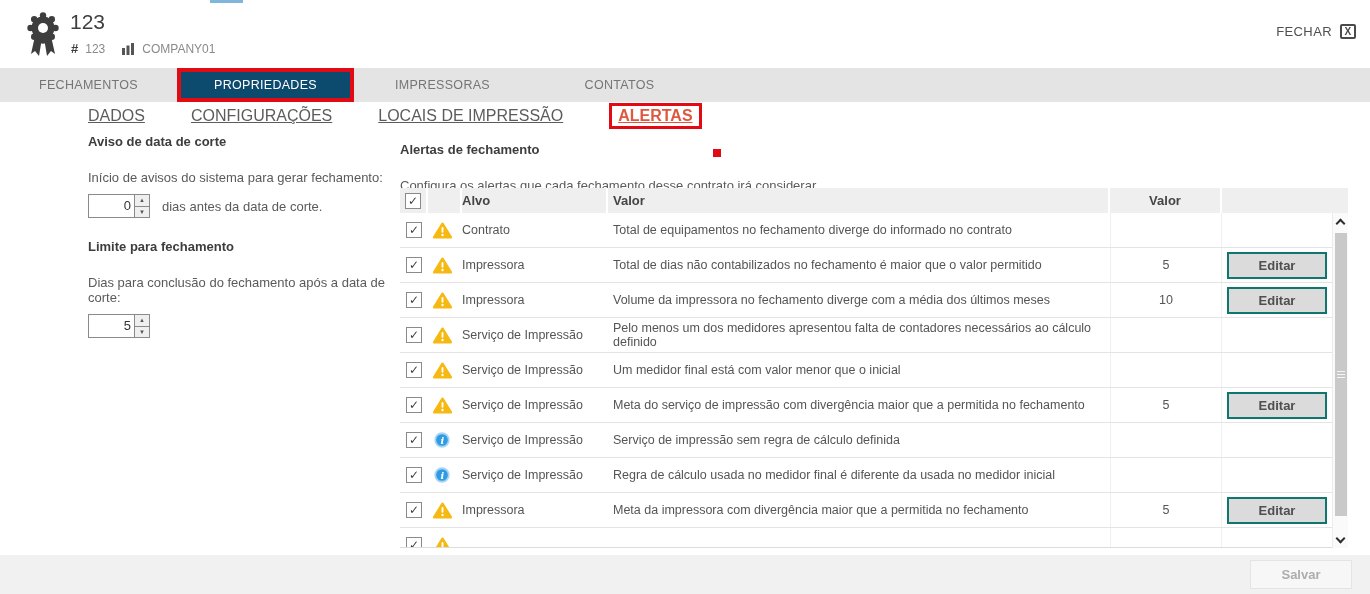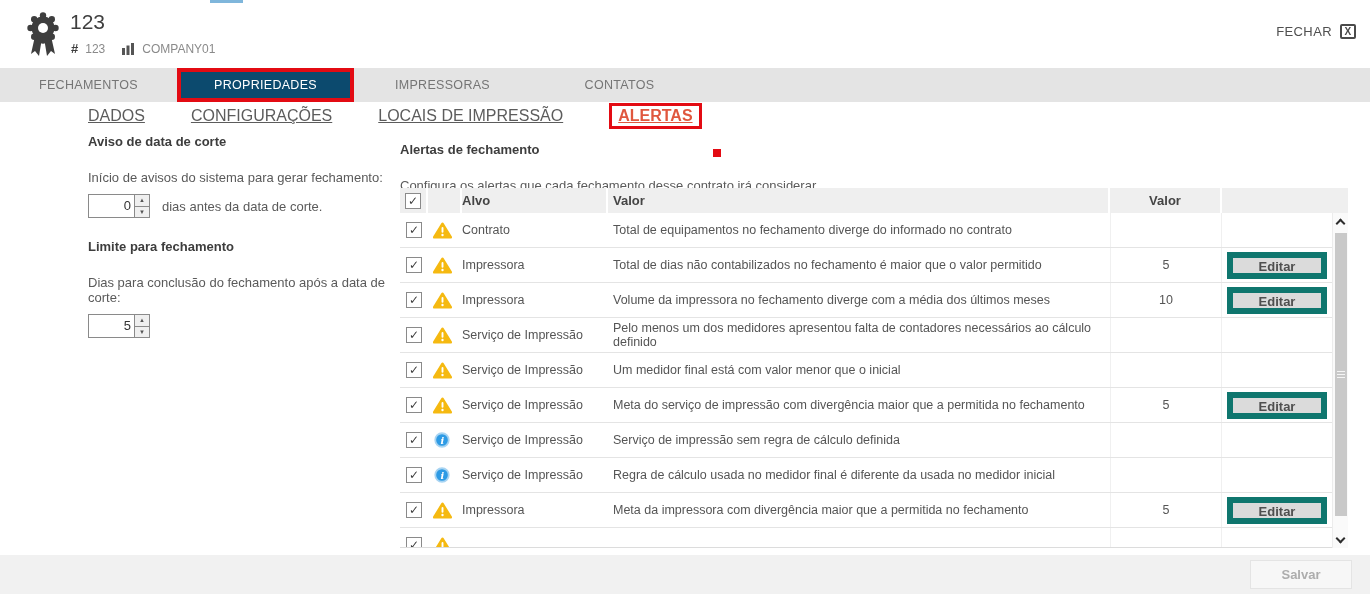--- a/index.html
+++ b/index.html
@@ -53,21 +53,21 @@
   .c-valor { width:112px; justify-content:center; }
   .c-action { width:110px; justify-content:center; border-right:none; }
   .c-sb { width:16px; border-right:none; }
   .gbody { position:relative; height:335px; width:932px; overflow:hidden; border-bottom:1px solid #dcdcdc; }
   .trow { display:flex; height:35px; border-bottom:1px solid #e4e4e4; background:#fff; }
   .trow .cell { display:flex; align-items:center; font-size:12.5px; color:#555; }
   .trow .c-valor { border-left:1px solid #f0f0f0; border-right:1px solid #f0f0f0; }
   .checkbox { width:16px; height:16px; border:1px solid #8a8a8a; background:#fff; display:flex; align-items:center; justify-content:center; cursor:pointer; }
   .tick { font-size:12px; color:#3d3d3d; line-height:1; }
   .icon-wrap { display:flex; align-items:center; }
-  .edit-btn { width:100px; height:27px; background:#DBDBDB; border:6px solid #0f766e; color:#4f4f4f; font-weight:bold; font-size:13px; font-family:inherit; cursor:pointer; }
+  .edit-btn { width:100px; height:27px; background:#DBDBDB; border:2px solid #0f766e; color:#4f4f4f; font-weight:bold; font-size:13px; font-family:inherit; cursor:pointer; }
   
   .scrollbar { position:absolute; right:0; top:25px; width:16px; height:335px; background:#fafafa; border-left:1px solid #ececec; }
   .sb-up,.sb-down { position:absolute; left:0; width:100%; height:16px; display:flex; align-items:center; justify-content:center; cursor:pointer; }
   .sb-up { top:0; } .sb-down { bottom:0; }
   .chev { width:7px; height:7px; border-left:2px solid #2e2e2e; border-top:2px solid #2e2e2e; }
   .chev-up { transform:rotate(45deg); margin-top:4px; }
   .chev-down { transform:rotate(225deg); margin-bottom:4px; }
   .sb-thumb { position:absolute; top:20px; left:2px; width:12px; height:283px; background:#c9c9c9; display:flex; align-items:center; justify-content:center; cursor:grab; }
   .grip { display:flex; flex-direction:column; gap:2px; }
   .grip span { display:block; width:8px; height:1px; background:#f5f5f5; }

